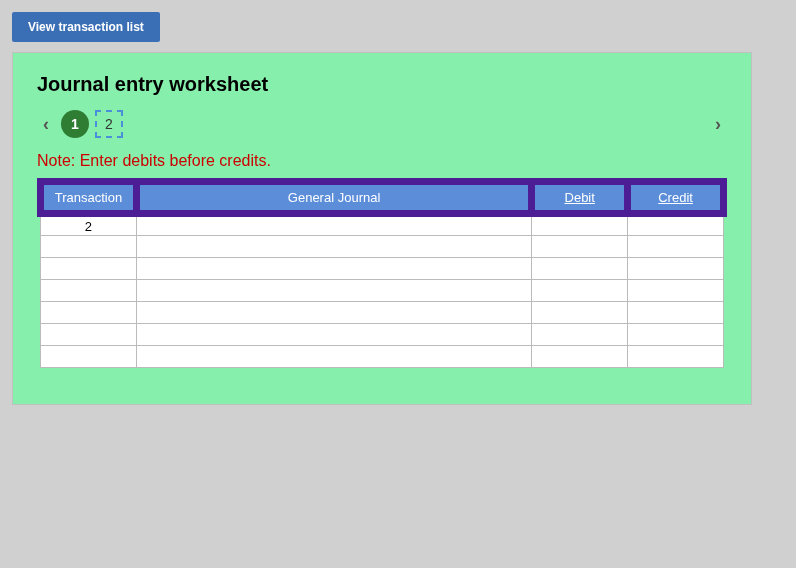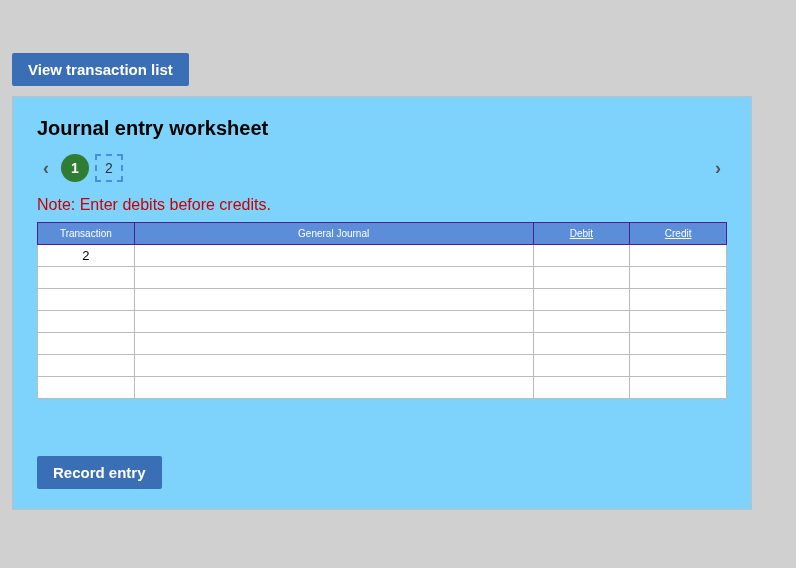--- a/index.html
+++ b/index.html
@@ -18,28 +18,27 @@
     .top-bar {
       margin-bottom: 10px;
     }
 
     .btn-blue {
       background: #3b6fb5;
       color: #fff;
       border: none;
       padding: 8px 16px;
       cursor: pointer;
-      font-size: 15px;
+      font-size: 12px;
       font-weight: bold;
       border-radius: 2px;
-      margin-top: 41px;
     }
 
     .main-card {
-      background: #7dd3fc;
+      background: #86efac;
       border: 1px solid #c0c0c0;
       padding: 20px 24px 20px 24px;
       width: 740px;
     }
 
     .card-title {
       font-size: 20px;
       font-weight: bold;
       margin-bottom: 14px;
       color: #000;
@@ -114,23 +113,23 @@
       width: 100%;
       border-collapse: collapse;
       margin-bottom: 16px;
     }
 
     .journal-table th {
       background: #5b8dd9;
       color: #fff;
       text-align: center;
       padding: 5px 0;
-      border: 1px solid #4c1d95;
+      border: 7px solid #4c1d95;
       font-weight: normal;
-      font-size: 10px;
+      font-size: 13px;
     }
 
     .journal-table td {
       border: 1px solid #bbb;
       padding: 0;
       height: 22px;
       background: #fff;
     }
 
     .journal-table td.transaction-col {
@@ -240,15 +239,14 @@
         <tr>
           <td class="transaction-col col-transaction"></td>
           <td class="input-cell col-general"><input type="text" style=""></td>
           <td class="input-cell col-debit"><input type="text" style=""></td>
           <td class="input-cell col-credit"><input type="text" style=""></td>
         </tr>
       </tbody>
   </table>
 
   <div class="bottom-buttons">
-    <button class="btn-blue">Record entry</button>
   </div>
 </div>
 
 </body></html>

